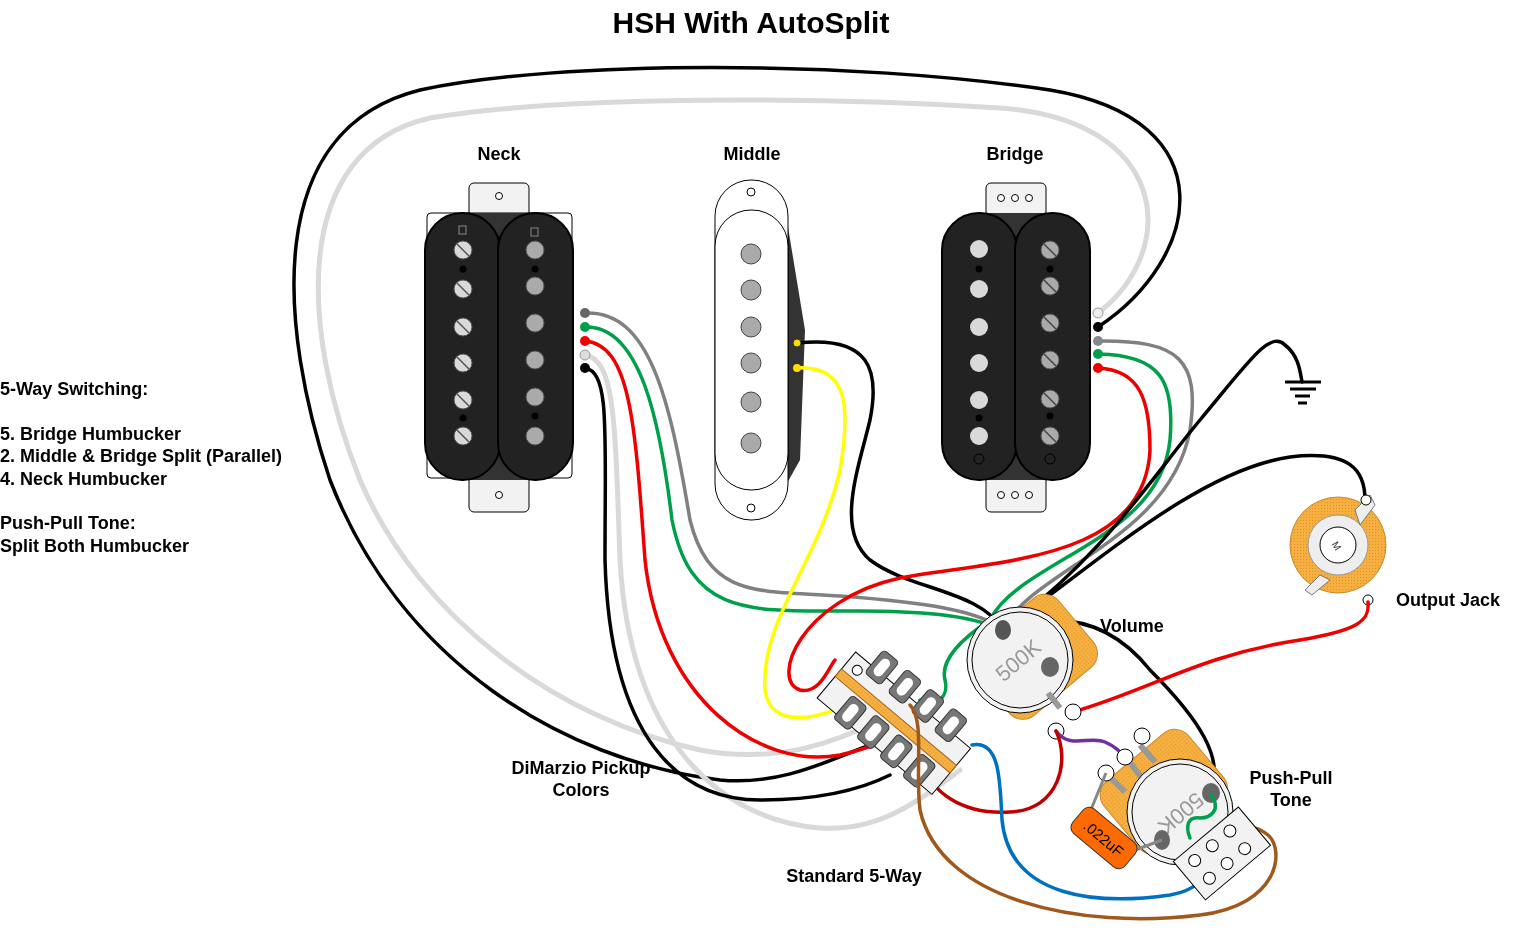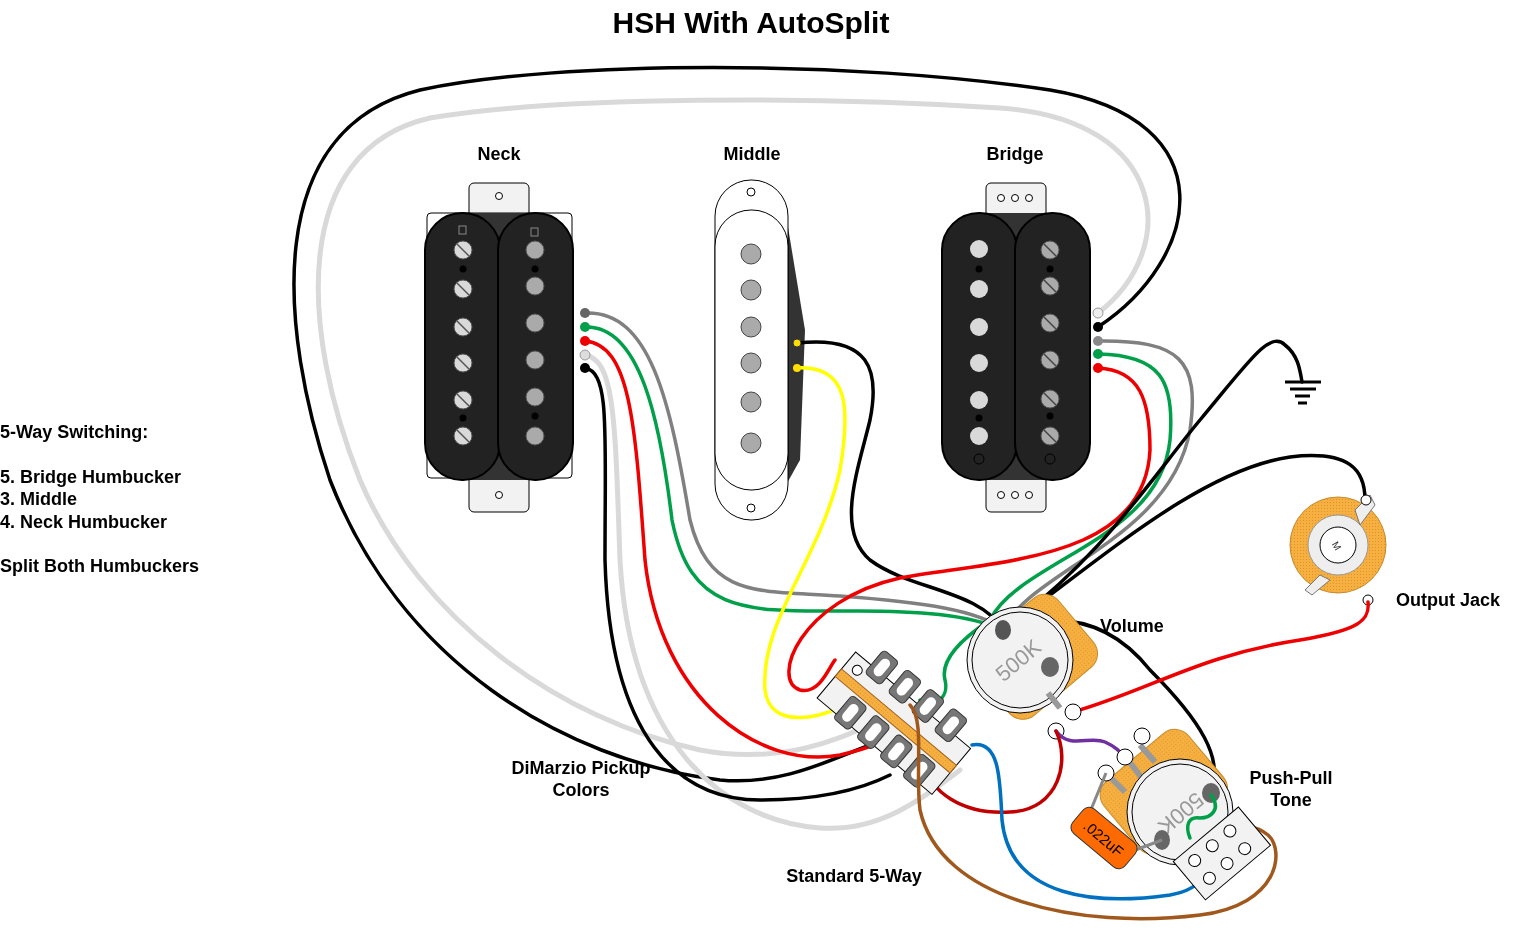--- a/index.html
+++ b/index.html
@@ -4,21 +4,21 @@
 <style>
   html, body { margin:0; padding:0; background:#ffffff; }
   body { width:1522px; height:937px; position:relative; overflow:hidden;
          font-family:"Liberation Sans", "DejaVu Sans", sans-serif; }
   #diagram { position:absolute; left:0; top:0; }
   .lbl { font-family:"Liberation Sans", sans-serif; font-weight:bold; fill:#000; }
   .title { font-size:30px; }
   .plabel { font-size:18px; }
   .clabel { font-size:18px; }
   .notes { position:absolute; left:0; top:378px; font-weight:bold; font-size:18px;
-           line-height:22.5px; color:#000; font-family:"Liberation Sans", sans-serif;margin-top:43px; }
+           line-height:22.5px; color:#000; font-family:"Liberation Sans", sans-serif; }
   .notes div { white-space:nowrap; }
   .gap { height:22px; }
   .wire { fill:none; stroke-linecap:round; stroke-linejoin:round; }
 </style>
 </head>
 <body>
 
 <svg id="diagram" width="1522" height="937" viewBox="0 0 1522 937">
   <defs>
     <pattern id="dots" width="3" height="3" patternUnits="userSpaceOnUse">
@@ -283,17 +283,18 @@
   <text class="lbl clabel" x="1291" y="806" text-anchor="middle">Tone</text>
 
   <text class="lbl clabel" x="581" y="774" text-anchor="middle">DiMarzio Pickup</text>
   <text class="lbl clabel" x="581" y="796" text-anchor="middle">Colors</text>
 </svg>
 
 <div class="notes">
   <div>5-Way Switching:</div>
   <div class="gap"></div>
   <div>5. Bridge Humbucker</div>
-  <div>3. Middle</div>
+  <div>2. Middle &amp; Bridge Split (Parallel)</div>
   <div>4. Neck Humbucker</div>
   <div class="gap"></div>
-  <div>Split Both Humbuckers</div>
+  <div>Push-Pull Tone:</div>
+  <div>Split Both Humbucker</div>
 </div>
 
 </body></html>

